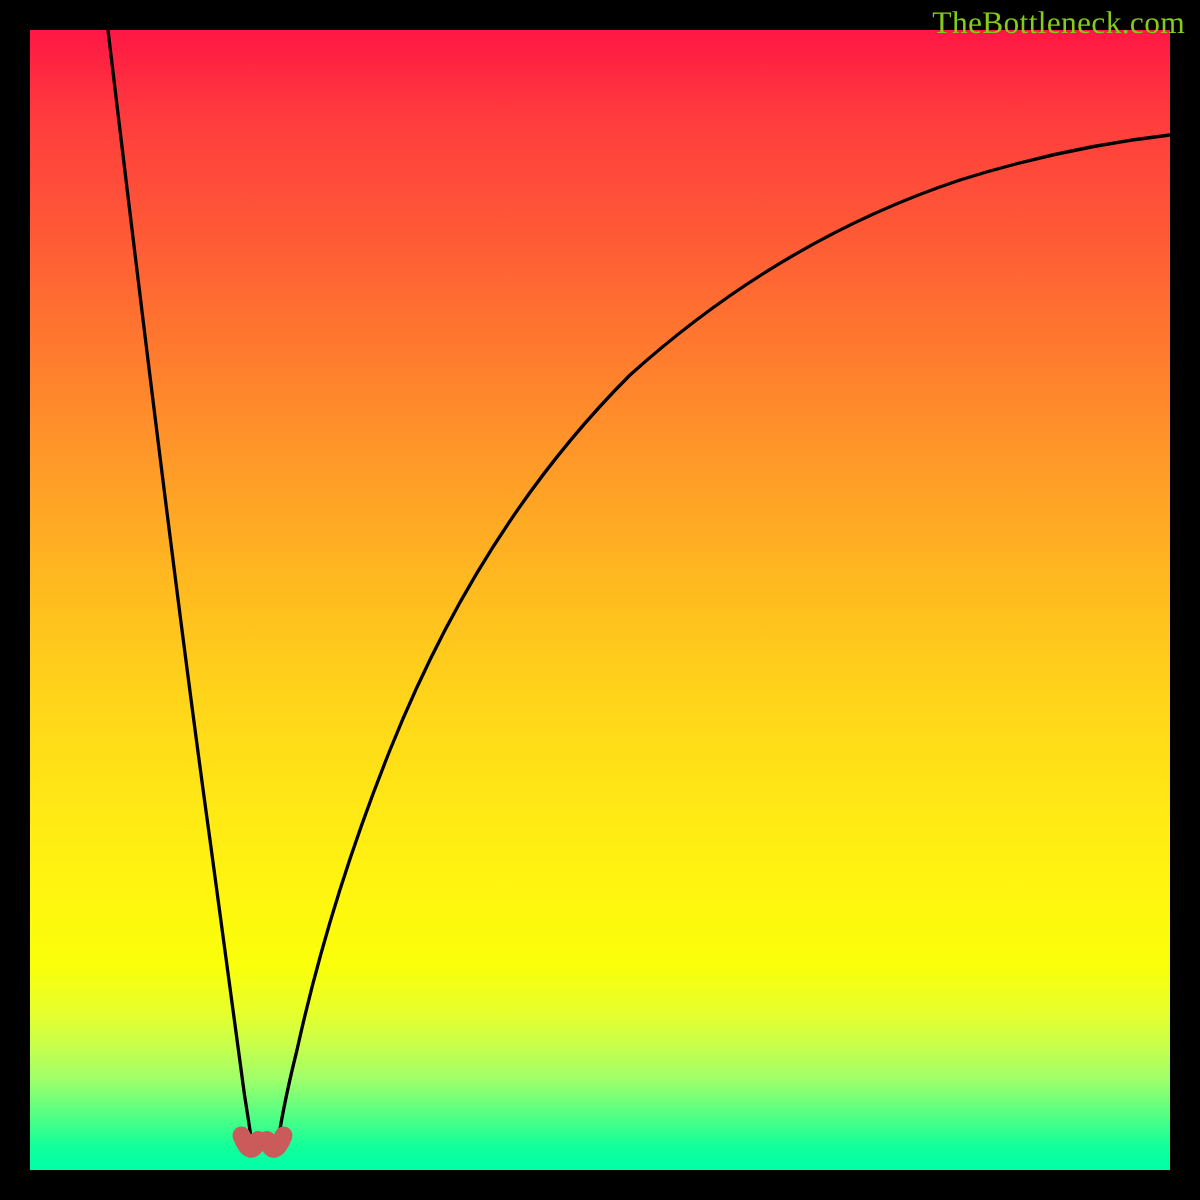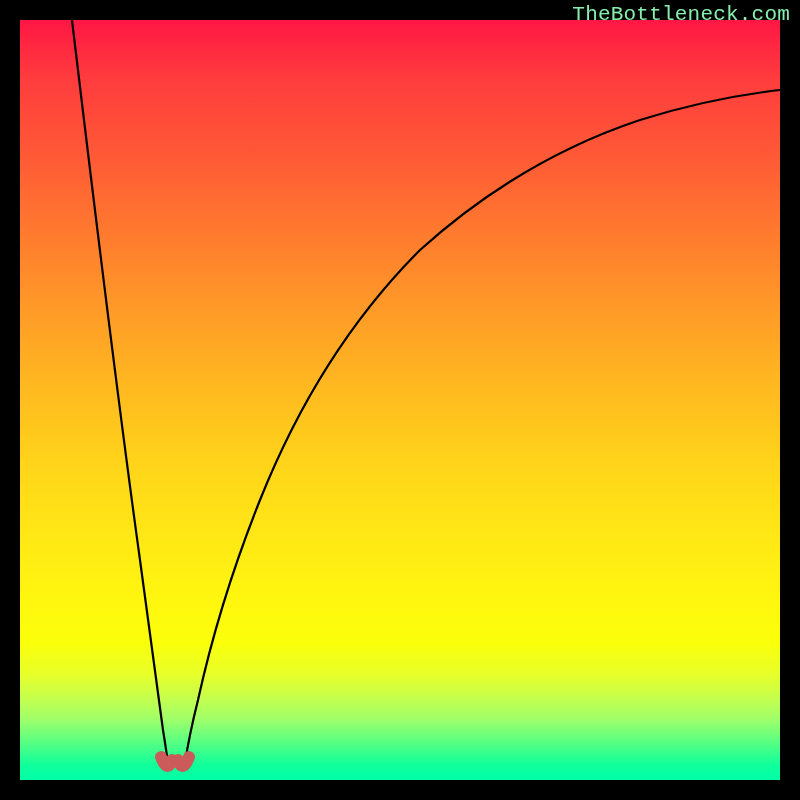--- a/index.html
+++ b/index.html
@@ -41,23 +41,23 @@
       #70ff7a 94%,
       #40ff8a 96%,
       #10ff9a 98%,
       #00ffa8 100%
     );
   }
   .watermark {
     position: absolute;
     top: 3px;
     right: 10px;
-    font-family: Liberation Mono, monospace;
+    font-family: Liberation Serif, serif;
     font-size: 21px;
-    color: #86efac;
+    color: #84cc16;
     letter-spacing: 0.2px;
     pointer-events: none;
     user-select: none;
     margin-left: 17px;
   }
   svg.curves {
     position: absolute;
     left: 0;
     top: 0;
     width: 760px;

